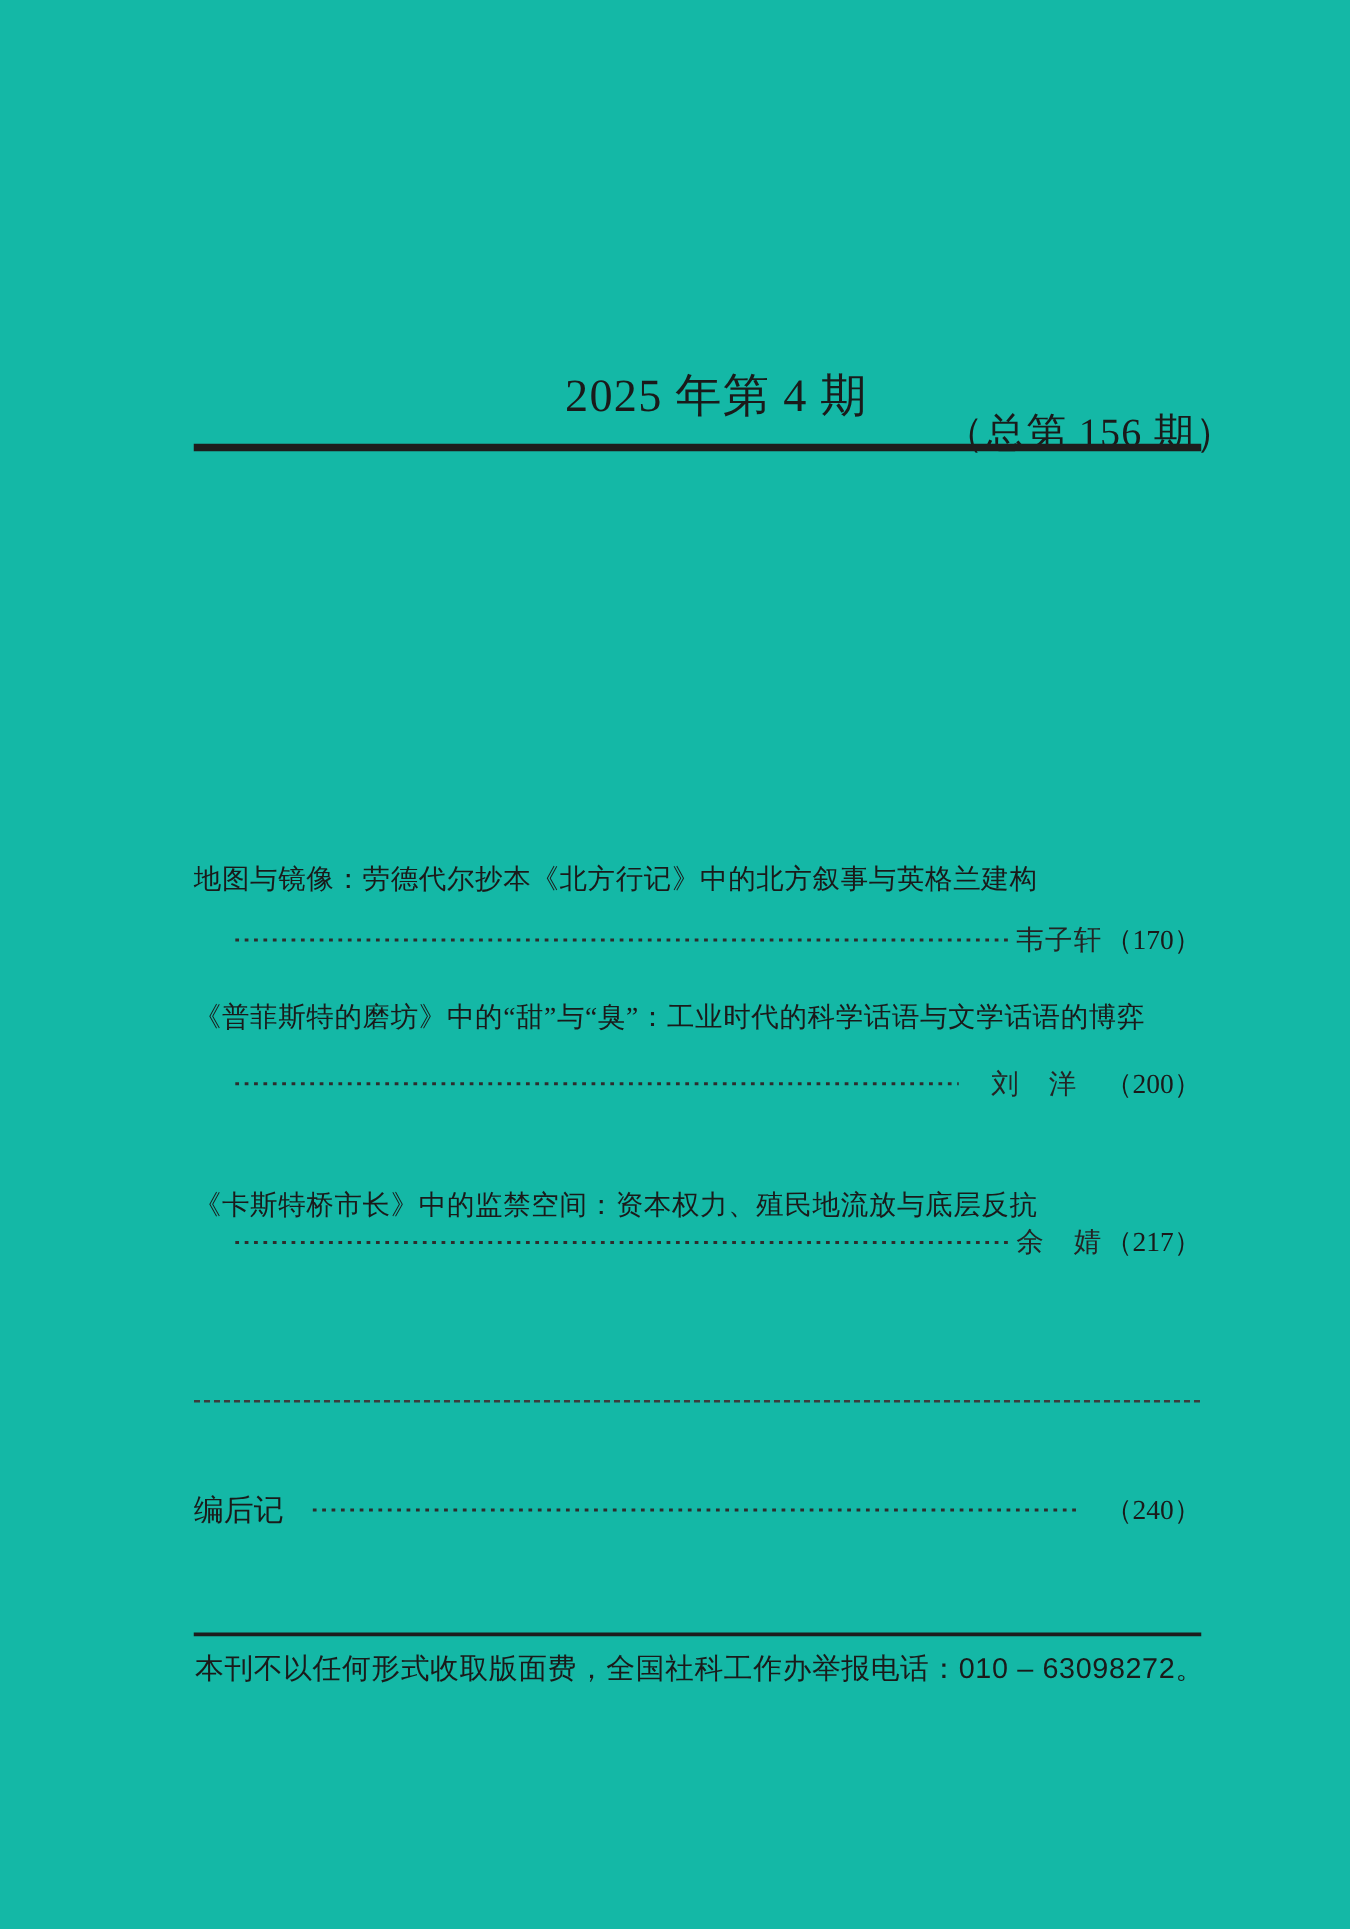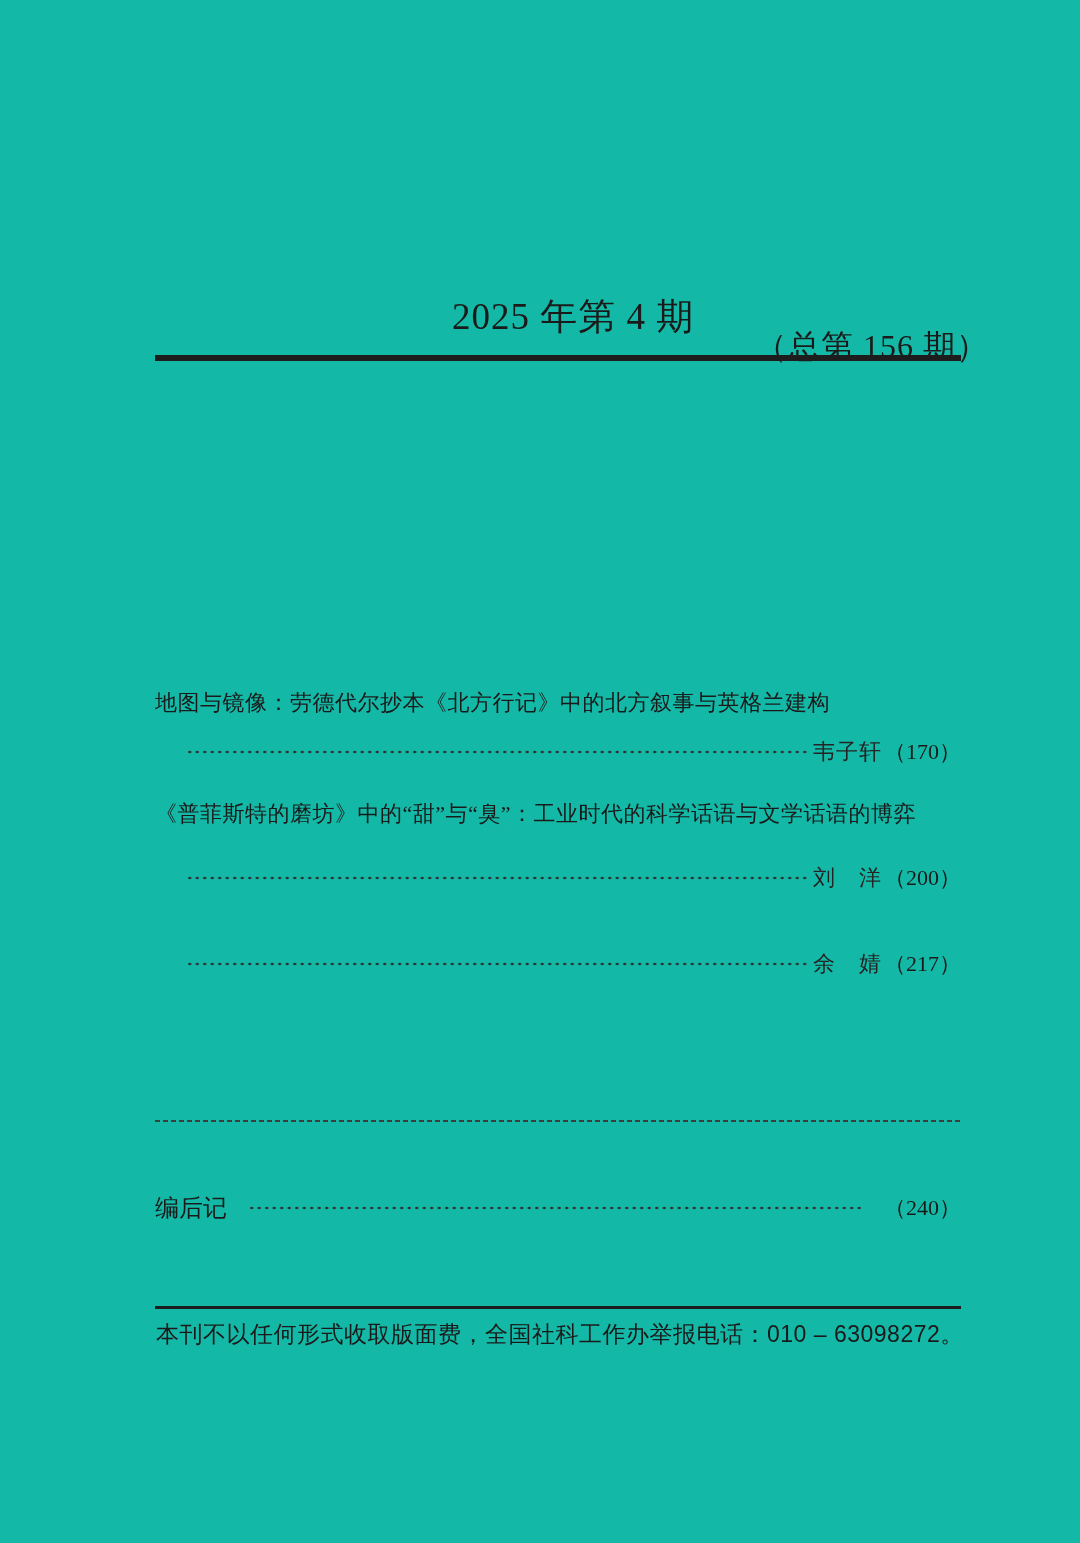--- a/index.html
+++ b/index.html
@@ -25,21 +25,21 @@
   .entry-4 { top:949px; }
   .entry-title {
     font-size:22px; line-height:30px; letter-spacing:0.5px; white-space:nowrap;
   }
   .leader-row {
     display:flex; align-items:center;
     height:30px; font-size:22px;
   }
   .entry-1 .leader-row { margin-top:22px; }
   .entry-2 .leader-row { margin-top:19px; padding-left:25px; }
-  .entry-3 .leader-row { margin-top:34px; padding-left:25px; }
+  .entry-3 .leader-row { margin-top:23px; padding-left:25px;gap:20px; }
   .entry-4 .leader-row { padding-left:25px;text-align:right; }
 
   .subtitle {
     margin-left:40px;
     font-size:21px; letter-spacing:3px; white-space:nowrap; color:#242424;
   }
   .leader {
     flex:1 1 auto; height:12px; margin:0 6px; min-width:30px;
     background-image:radial-gradient(circle at center, #2d2d2d 1.4px, transparent 1.6px);
     background-size:7.5px 12px;
@@ -92,20 +92,21 @@
   <div class="entry entry-3">
     <div class="entry-title">《普菲斯特的磨坊》中的“甜”与“臭”：工业时代的科学话语与文学话语的博弈</div>
     <div class="leader-row">
       <span class="leader"></span>
       <span class="author">刘　洋</span>
       <span class="pageno">（200）</span>
     </div>
   </div>
 
   <div class="entry entry-4">
+    <div class="entry-title">《卡斯特桥市长》中的监禁空间：资本权力、殖民地流放与底层反抗</div>
     <div class="leader-row">
       <span class="leader"></span>
       <span class="author">余　婧</span>
       <span class="pageno">（217）</span>
     </div>
   </div>
 
   <div class="divider"></div>
 
   <div class="postscript">

